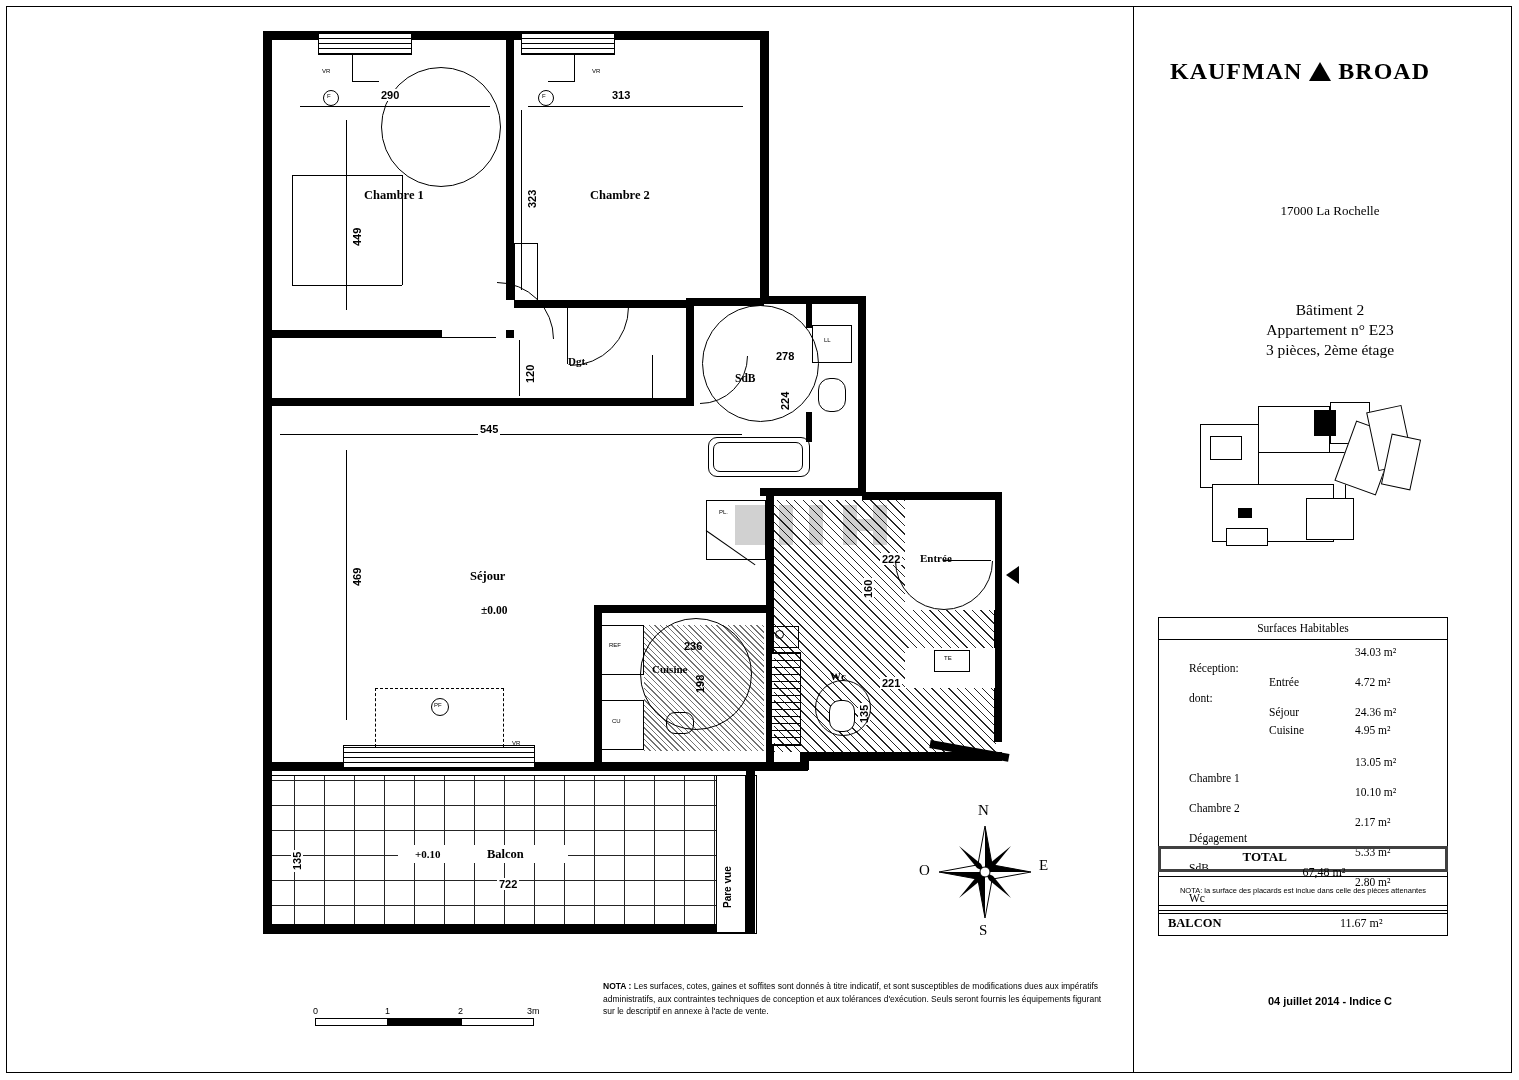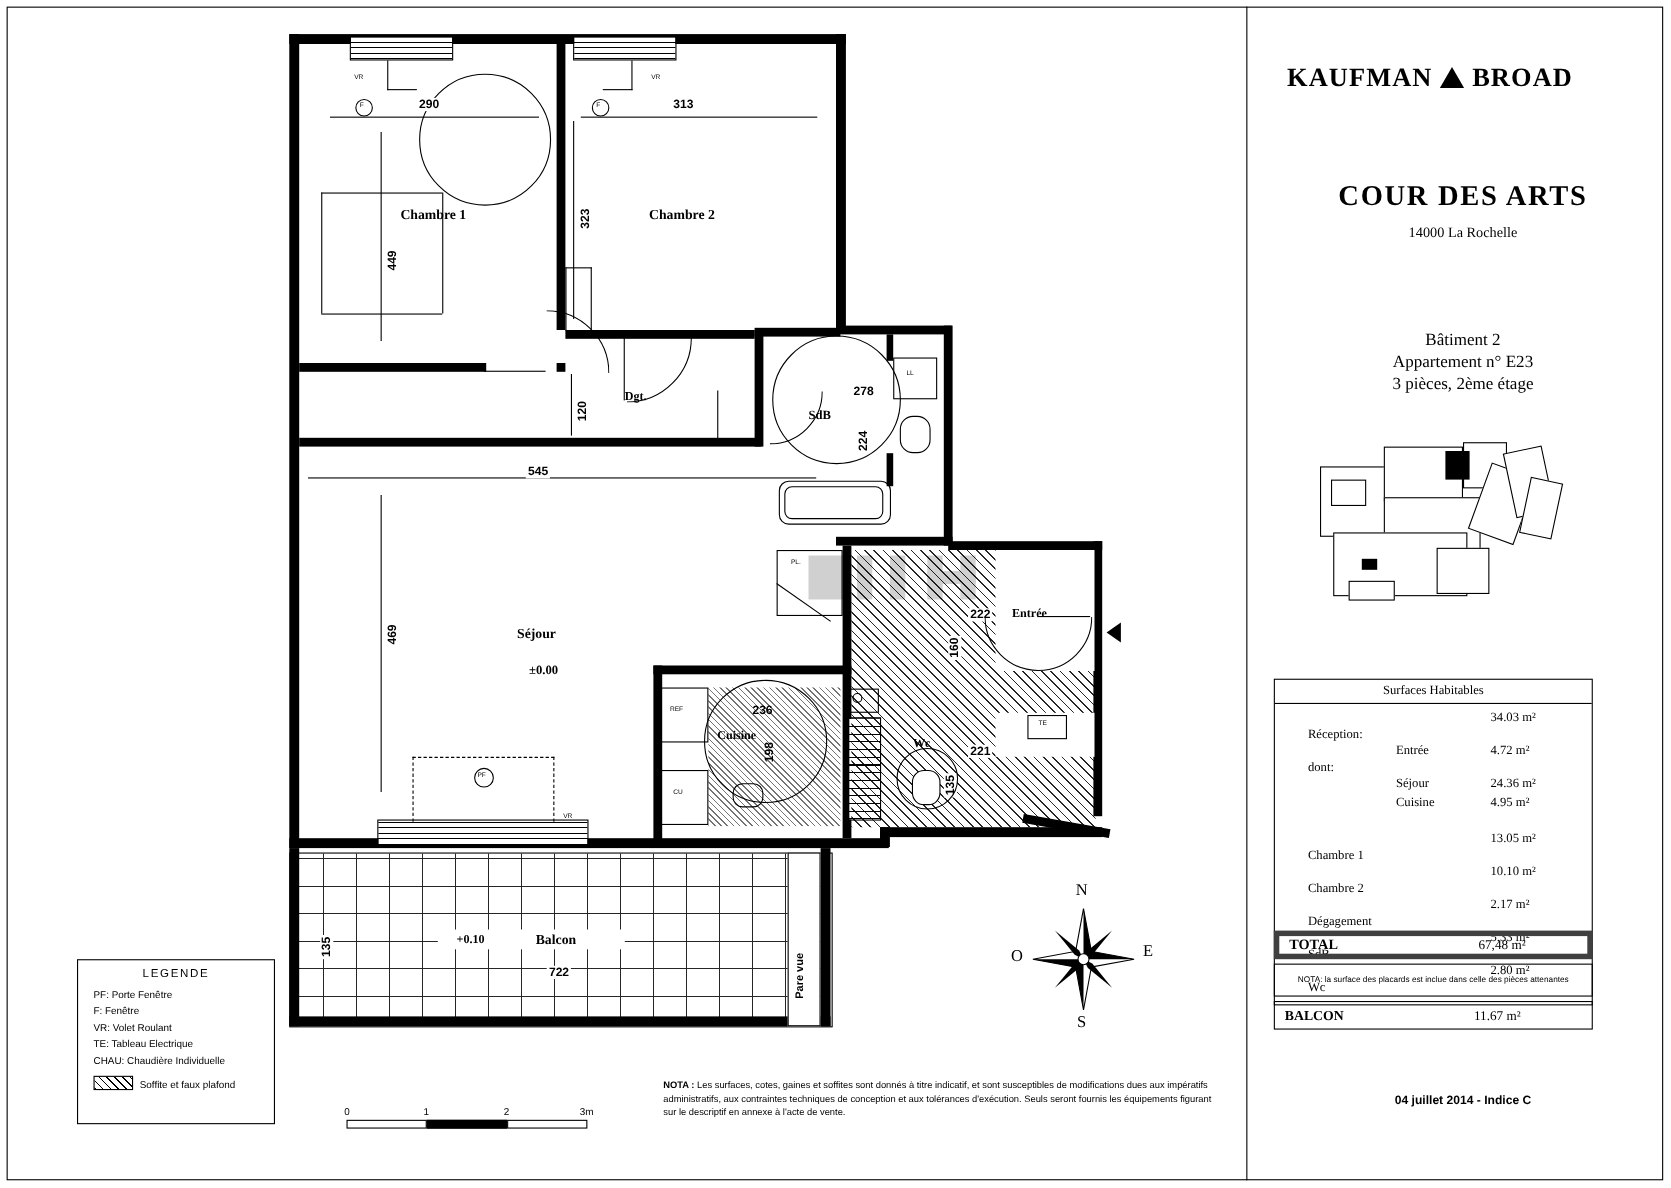--- a/index.html
+++ b/index.html
@@ -118,23 +118,23 @@
   }
   #surf-title {
     text-align: center; padding: 4px 0 5px 0; font-size: 11.5px;
   }
   .surf-row { display: flex; padding: 1px 0; }
   .surf-c1 { width: 40px; padding-left: 30px; margin-top: 16px; }
   .surf-c2 { flex: 1; }
   .surf-c3 { width: 92px; text-align: left; }
   #surf-total {
     left: 1158px; top: 846px; width: 290px; height: 26px;
-    border: 5px solid #404040; box-sizing: border-box;
-    font-family: "Liberation Serif", serif;
-    display: flex; align-items: center;
+    border: 3px solid #404040; box-sizing: border-box;
+    font-family: "Liberation Serif", serif;
+    display: flex; align-items: center; flex-direction: column;
   }
   #surf-nota {
     left: 1158px; top: 876px; width: 290px; height: 30px;
     border: 1px solid #000; box-sizing: border-box;
     font-family: "Liberation Sans", sans-serif;
     font-size: 7.5px; text-align: center;
     display: flex; align-items: center; justify-content: center;
     line-height: 10px;
   }
   #surf-balcon {
@@ -429,53 +429,41 @@
         </g>
       </svg>
       <div class="comp-lbl" style="left:63px;top:2px;">N</div>
       <div class="comp-lbl" style="left:64px;top:122px;">S</div>
       <div class="comp-lbl" style="left:124px;top:57px;">E</div>
       <div class="comp-lbl" style="left:4px;top:62px;">O</div>
     </div>
 
   </div>
 
-  <div class="abs" id="legend">
-    <div id="legend-title">LEGENDE</div>
-    <div class="legend-row">PF: Porte Fenêtre</div>
-    <div class="legend-row">F: Fenêtre</div>
-    <div class="legend-row">VR: Volet Roulant</div>
-    <div class="legend-row">TE: Tableau Electrique</div>
-    <div class="legend-row">CHAU: Chaudière Individuelle</div>
-    <div class="legend-row" style="padding-top:7px;">
-      <span class="legend-hatch"></span><span>Soffite et faux plafond</span>
-    </div>
-  </div>
 
   <div class="abs" id="scalebar">
     <div class="sb-seg" style="left:0;width:73px;background:#fff;"></div>
     <div class="sb-seg" style="left:73px;width:73px;background:#000;"></div>
     <div class="sb-seg" style="left:146px;width:73px;background:#fff;"></div>
     <div class="sb-lbl" style="left:-2px;">0</div>
     <div class="sb-lbl" style="left:70px;">1</div>
     <div class="sb-lbl" style="left:143px;">2</div>
     <div class="sb-lbl" style="left:212px;">3m</div>
   </div>
 
   <div class="abs" id="nota-bottom">
     <b>NOTA :</b>
     <span>Les surfaces, cotes, gaines et soffites sont donnés à titre indicatif, et sont susceptibles de modifications dues aux impératifs administratifs, aux contraintes techniques de conception et aux tolérances d'exécution. Seuls seront fournis les équipements figurant sur le descriptif en annexe à l'acte de vente.</span>
   </div>
 
   <div class="abs" id="brand">
     <span id="brand-text">KAUFMAN</span><span id="brand-tri"></span><span id="brand-text">BROAD</span>
   </div>
 
-  <div class="abs" id="prog-name">COUR DES ARTS</div>
-  <div class="abs" id="prog-city">14000 La Rochelle</div>
+  <div class="abs" id="prog-city">17000 La Rochelle</div>
 
   <div class="abs" id="lot-info">
     <div>Bâtiment 2</div>
     <div>Appartement n° E23</div>
     <div>3 pièces, 2ème étage</div>
   </div>
 
   <div class="abs" id="keyplan">
     <div class="kp" style="left:4px;top:32px;width:60px;height:62px;"></div>
     <div class="kp" style="left:14px;top:44px;width:30px;height:22px;"></div>

